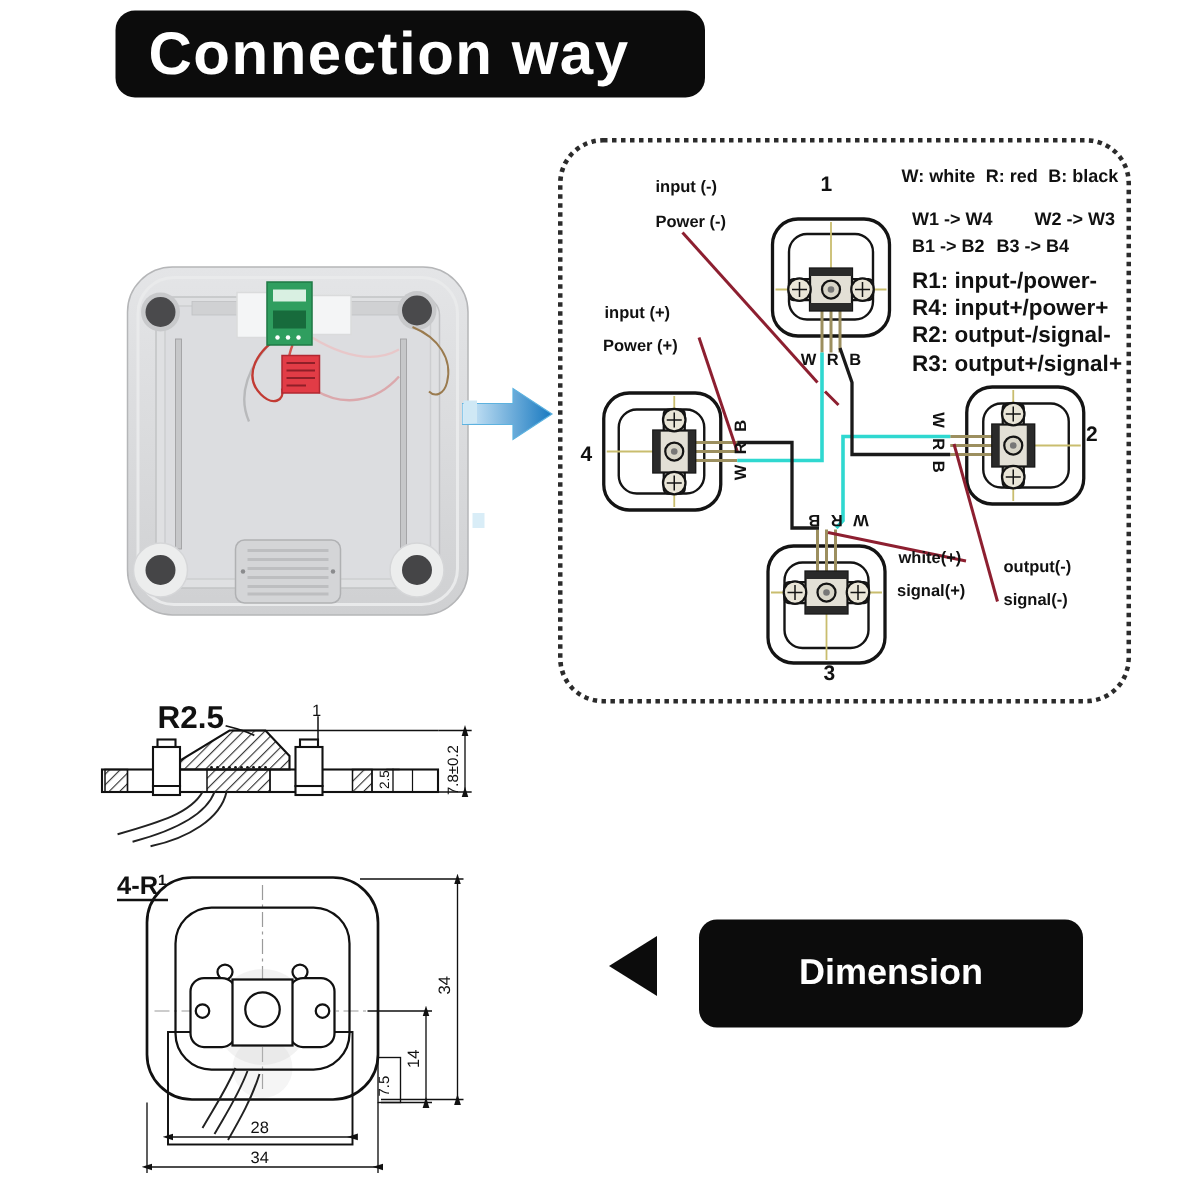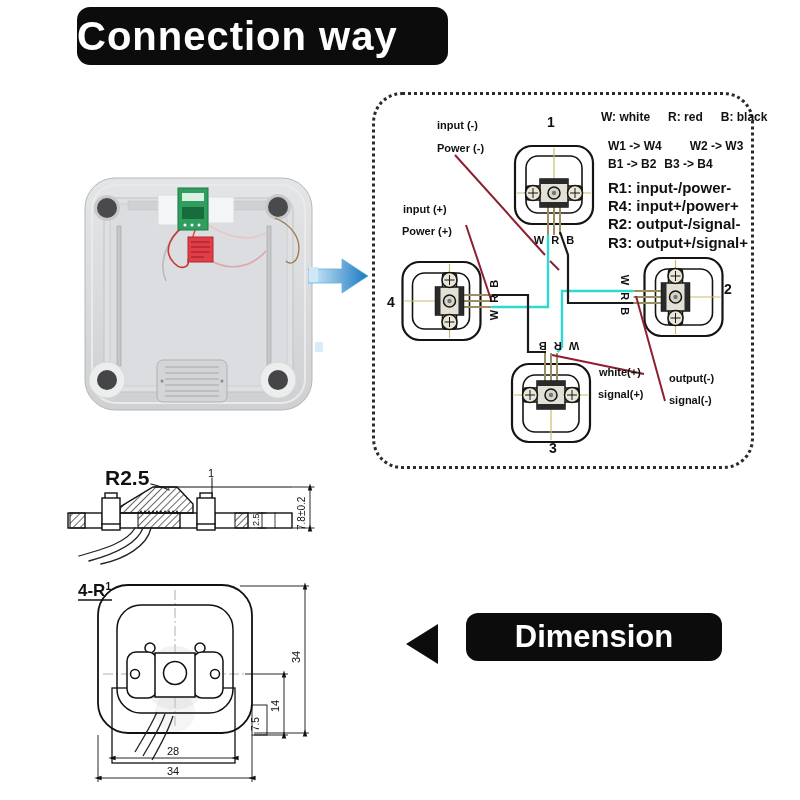--- a/index.html
+++ b/index.html
@@ -3,22 +3,22 @@
 <meta charset="utf-8">
 <style>
   html,body{margin:0;padding:0;background:#ffffff;}
   #stage{position:relative;width:800px;height:800px;background:#ffffff;overflow:hidden;
          font-family:"Liberation Sans",sans-serif;color:#1a1a1a;}
   .abs{position:absolute;}
   
   .banner{position:absolute;background:#0c0c0c;color:#fff;font-weight:bold;
           display:flex;align-items:center;border-radius:13px;}
   #banner-connection{left:77px;top:7px;width:371px;height:58px;font-size:40px;
-          letter-spacing:1px;}
-  #banner-dimension{left:466px;top:613px;width:256px;height:48px;font-size:31px;
+          padding-left:22px;letter-spacing:1px;}
+  #banner-dimension{left:466px;top:613px;width:256px;height:72px;font-size:24px;
           justify-content:center;border-radius:12px;}
   #dim-arrow{position:absolute;left:406px;top:624px;width:0;height:0;
           border-top:20px solid transparent;border-bottom:20px solid transparent;
           border-right:32px solid #0c0c0c;}
   
   #wiring-box{position:absolute;left:372px;top:92px;width:382px;height:377px;
           border:3px dotted #2b2b2b;border-radius:30px;box-sizing:border-box;}
   #wiring-svg{position:absolute;left:0;top:0;}
   .lbl{position:absolute;font-weight:bold;font-size:11px;white-space:nowrap;color:#111;}
   .legend{position:absolute;font-weight:bold;font-size:15px;white-space:nowrap;color:#111;}
@@ -168,21 +168,21 @@
     <div class="cellnum" style="left:172px;top:19px">1</div>
     <div class="cellnum" style="left:349px;top:186px">2</div>
     <div class="cellnum" style="left:174px;top:345px">3</div>
     <div class="cellnum" style="left:12px;top:199px">4</div>
 
     <div class="wrb" style="left:180px;top:145px;transform:translate(-50%,-50%)">W R B</div>
     <div class="wrb" style="left:250px;top:201px;transform:translate(-50%,-50%) rotate(90deg)">W R B</div>
     <div class="wrb" style="left:183px;top:251px;transform:translate(-50%,-50%) rotate(180deg)">W R B</div>
     <div class="wrb" style="left:119px;top:204px;transform:translate(-50%,-50%) rotate(-90deg)">W R B</div>
 
-    <div class="legend-row" style="left:226px;top:15px;gap:18px">
+    <div class="legend-row" style="left:226px;top:15px;gap:7px">
       <span>W: white</span>
       <span>R: red</span>
       <span>B: black</span>
     </div>
     <div class="legend-row" style="left:233px;top:44px;gap:28px">
       <span>W1 -&gt; W4</span>
       <span>W2 -&gt; W3</span>
     </div>
     <div class="legend-row" style="left:233px;top:62px;gap:8px">
       <span>B1 -&gt; B2</span>

